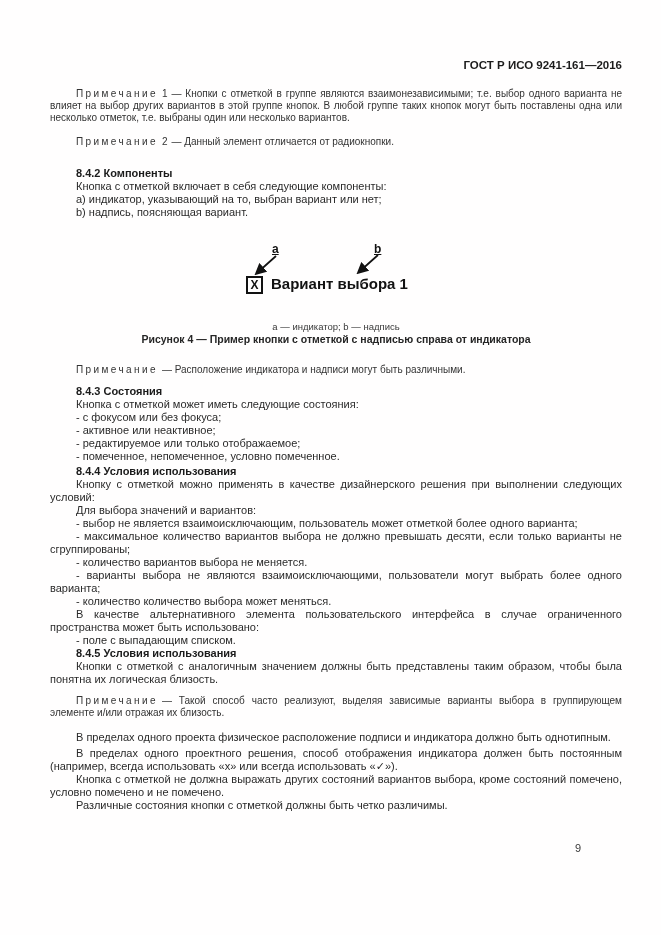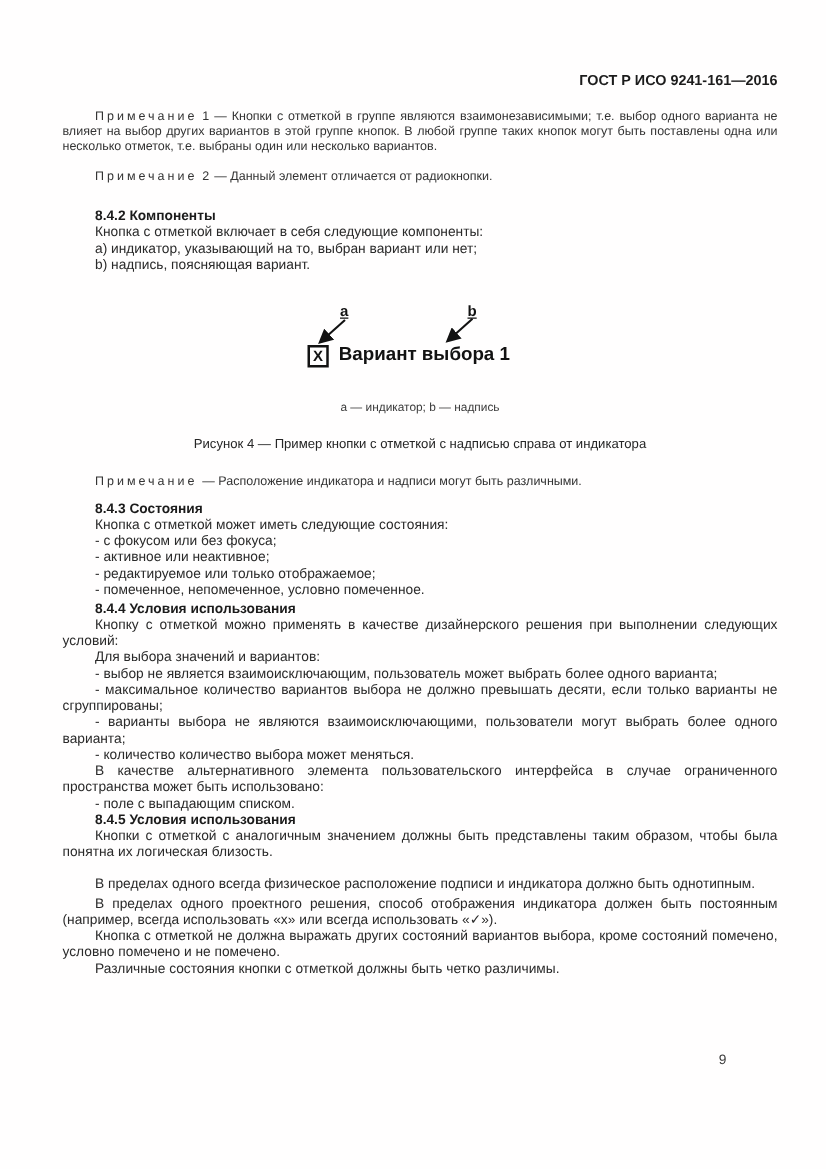--- a/index.html
+++ b/index.html
@@ -37,22 +37,22 @@
   .fig-letter.a{left:222px;}
   .fig-letter.b{left:324px;}
   .fig-arrows{position:absolute;left:0;top:0;}
   .fig-checkbox{position:absolute;left:196px;top:33px;width:13px;height:14px;
                 border:2px solid #121212;text-align:center;font-weight:bold;
                 font-size:12px;line-height:14px;color:#121212;text-indent:0;}
   .fig-option{position:absolute;left:221px;top:32px;font-weight:bold;font-size:15px;
               line-height:18px;color:#121212;}
   .fig-legend{margin-top:24px;font-size:9.5px;line-height:12px;text-align:center;
               text-indent:0;color:#3a3a3a;}
-  .fig-caption{margin-top:16px;font-size:10.5px;line-height:13px;text-align:center;
-               text-indent:0;color:#262626;}
+  .fig-caption{margin-top:0;font-size:10.5px;line-height:13px;text-align:center;
+               text-indent:0;color:#262626;font-weight:bold;}
   .mt-note3{margin-top:18px;}
   .mt-h843{margin-top:9px;}
 
   .page-number{position:absolute;left:575px;top:842px;font-size:11px;color:#3a3a3a;}
 </style>
 </head>
 <body>
 
 <div class="page">
   <div class="content">
@@ -100,32 +100,36 @@
     <p class="heading mt-h843">8.4.3 Состояния</p>
     <p class="body">Кнопка с отметкой может иметь следующие состояния:</p>
     <p class="body">- с фокусом или без фокуса;</p>
     <p class="body">- активное или неактивное;</p>
     <p class="body">- редактируемое или только отображаемое;</p>
     <p class="body">- помеченное, непомеченное, условно помеченное.</p>
 
     <p class="heading mt-h844">8.4.4 Условия использования</p>
     <p class="body">Кнопку с отметкой можно применять в качестве дизайнерского решения при выполнении следующих условий:</p>
     <p class="body">Для выбора значений и вариантов:</p>
-    <p class="body">- выбор не является взаимоисключающим, пользователь может выбрать более одного варианта;</p>
+    <p class="body">- выбор не является взаимоисключающим, пользователь может отметкой более одного варианта;</p>
     <p class="body">- максимальное количество вариантов выбора не должно превышать десяти, если только варианты не сгруппированы;</p>
+    <p class="body">- количество вариантов выбора не меняется.</p>
     <p class="body">- варианты выбора не являются взаимоисключающими, пользователи могут выбрать более одного варианта;</p>
     <p class="body">- количество количество выбора может меняться.</p>
     <p class="body">В качестве альтернативного элемента пользовательского интерфейса в случае ограниченного пространства может быть использовано:</p>
     <p class="body">- поле с выпадающим списком.</p>
 
     <p class="heading">8.4.5 Условия использования</p>
     <p class="body">Кнопки с отметкой с аналогичным значением должны быть представлены таким образом, чтобы была понятна их логическая близость.</p>
 
+    <p class="note mt-note4">
+      <span class="nlabel">Примечание</span><span>— Такой способ часто реализуют, выделяя зависимые варианты выбора в группирующем элементе и/или отражая их близость.</span>
+    </p>
 
-    <p class="body mt-p2-845">В пределах одного всегда физическое расположение подписи и индикатора должно быть однотипным.</p>
+    <p class="body mt-p2-845">В пределах одного проекта физическое расположение подписи и индикатора должно быть однотипным.</p>
     <p class="body mt-p3-845">В пределах одного проектного решения, способ отображения индикатора должен быть постоянным (например, всегда использовать «х» или всегда использовать «✓»).</p>
     <p class="body">Кнопка с отметкой не должна выражать других состояний вариантов выбора, кроме состояний помечено, условно помечено и не помечено.</p>
     <p class="body">Различные состояния кнопки с отметкой должны быть четко различимы.</p>
 
   </div>
 
   <div class="page-number">9</div>
 </div>
 
 </body></html>

